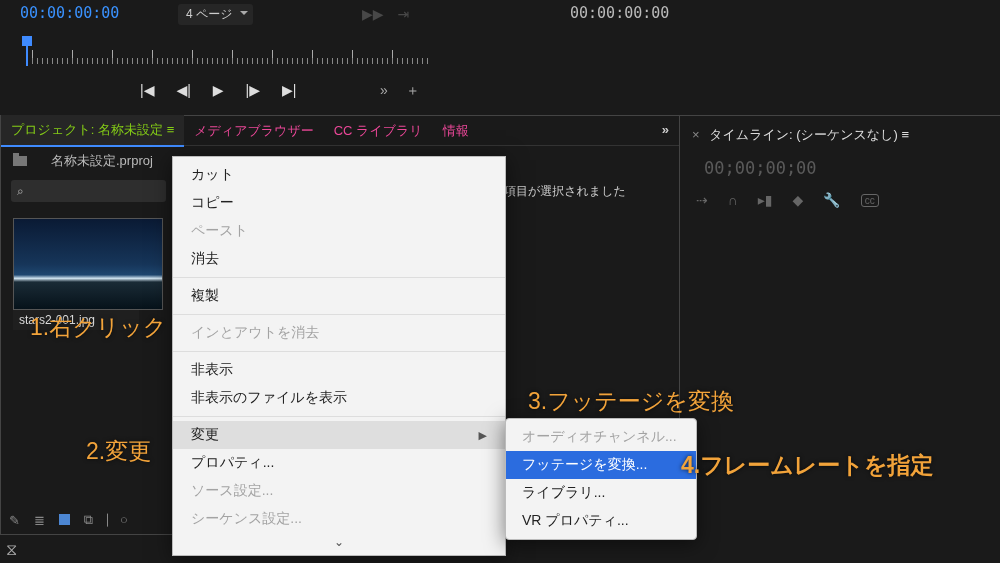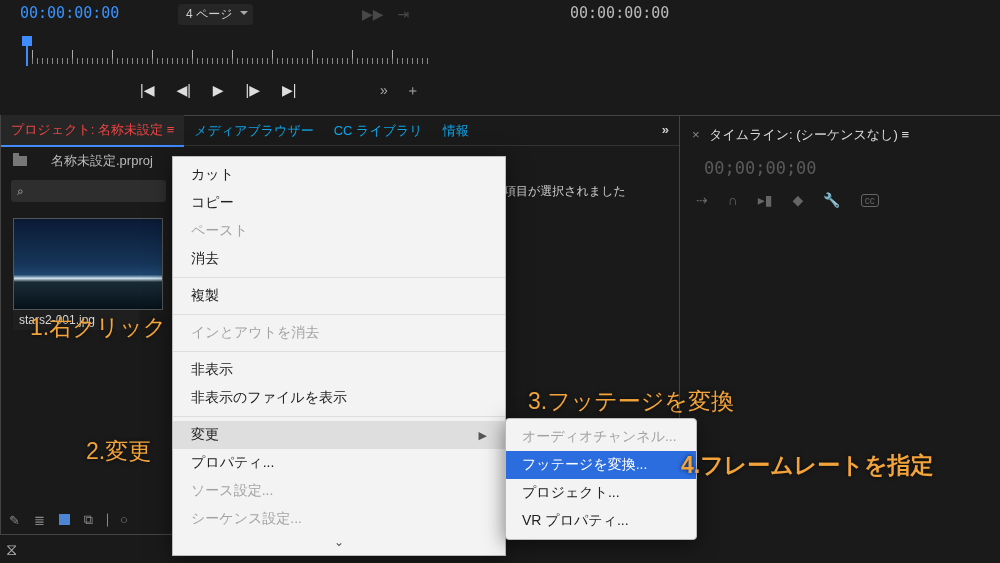--- a/index.html
+++ b/index.html
@@ -23,22 +23,22 @@
   .playback-controls { position: absolute; left: 140px; top: 82px; display: flex; gap: 22px; align-items: center; }
   .playback-controls span { color: #ddd; font-size: 14px; cursor: pointer; }
   .playback-extra { position: absolute; left: 380px; top: 82px; display: flex; gap: 18px; }
   .playback-extra span { color: #aaa; font-size: 14px; }
 
   .panels-row { display: flex; height: 420px; }
   .left-panel { width: 680px; border: 1px solid #444; position: relative; }
   .right-panel { width: 320px; border-top: 1px solid #444; position: relative; padding: 6px 10px; }
 
   .tab-bar { display: flex; align-items: center; height: 30px; border-bottom: 1px solid #333; }
-  .tab { padding: 6px 10px; color: #0ea5e9; cursor: pointer; white-space: nowrap; }
-  .tab.active { color: #ef4444; background: #262626; border-bottom: 2px solid #3f8bff; }
+  .tab { padding: 6px 10px; color: #ec4899; cursor: pointer; white-space: nowrap; }
+  .tab.active { color: #84cc16; background: #262626; border-bottom: 2px solid #3f8bff; }
   .tab-over { position: absolute; right: 10px; top: 6px; color: #ccc; font-weight: bold; }
 
   .proj-sub { padding: 6px 12px; color: #bbb; display: flex; align-items: center; gap: 24px; }
   .folder-icon { width: 14px; height: 10px; background: #777; display: inline-block; position: relative; }
   .folder-icon::before { content: ""; position: absolute; top: -3px; left: 0; width: 6px; height: 3px; background: #777; }
 
   .search-row { padding: 4px 10px; display: flex; align-items: center; gap: 8px; }
   .search-box { flex: 0 0 155px; background: #2e2e2e; border-radius: 3px; height: 22px; display: flex; align-items: center; padding: 0 6px; }
   .mag { font-size: 12px; color: #aaa; }
   .selection-text { margin-left: 330px; color: #ccc; font-size: 12px; }
@@ -186,21 +186,21 @@
   </div>
   <div class="ctx-item">プロパティ...</div>
   <div class="ctx-item disabled">ソース設定...</div>
   <div class="ctx-item disabled">シーケンス設定...</div>
   <div class="ctx-chevron">⌄</div>
 </div>
 
 <div class="submenu">
   <div class="sub-item disabled">オーディオチャンネル...</div>
   <div class="sub-item selected">フッテージを変換...</div>
-  <div class="sub-item">プロジェクト...</div>
+  <div class="sub-item">ライブラリ...</div>
   <div class="sub-item">VR プロパティ...</div>
 </div>
 
 <div class="ann" style="left:30px; top:312px;">1.右クリック</div>
 <div class="ann" style="left:86px; top:436px;">2.変更</div>
 <div class="ann" style="left:528px; top:386px;">3.フッテージを変換</div>
 <div class="ann" style="left:681px; top:450px;font-weight:bold;">4.フレームレートを指定</div>
 
 <div class="cc-logo">⧖</div>
 

